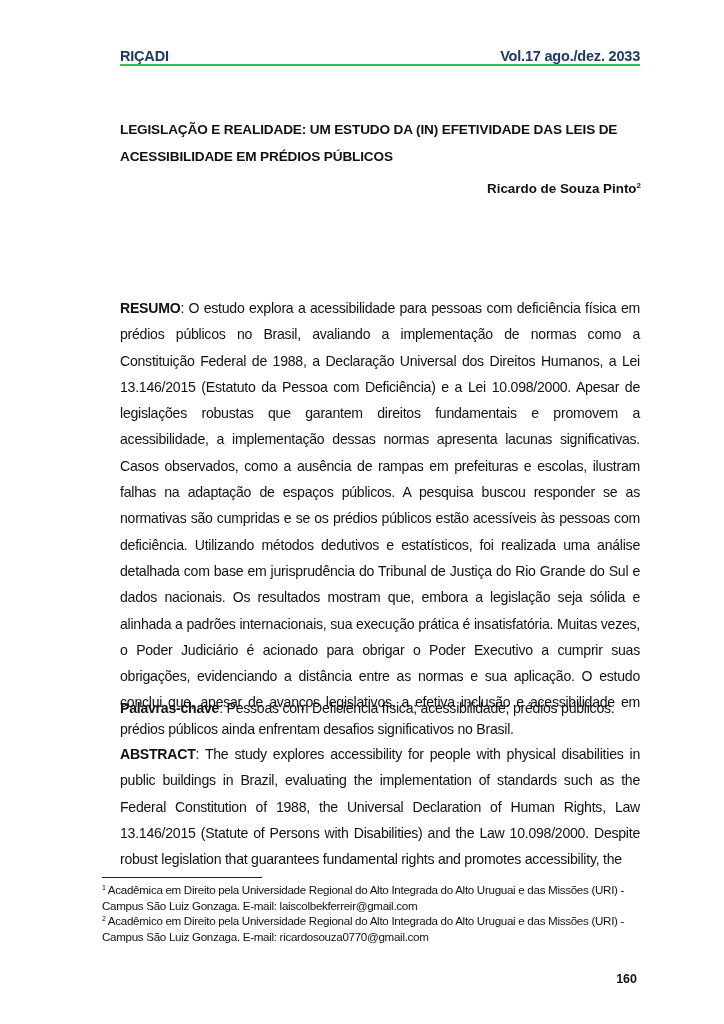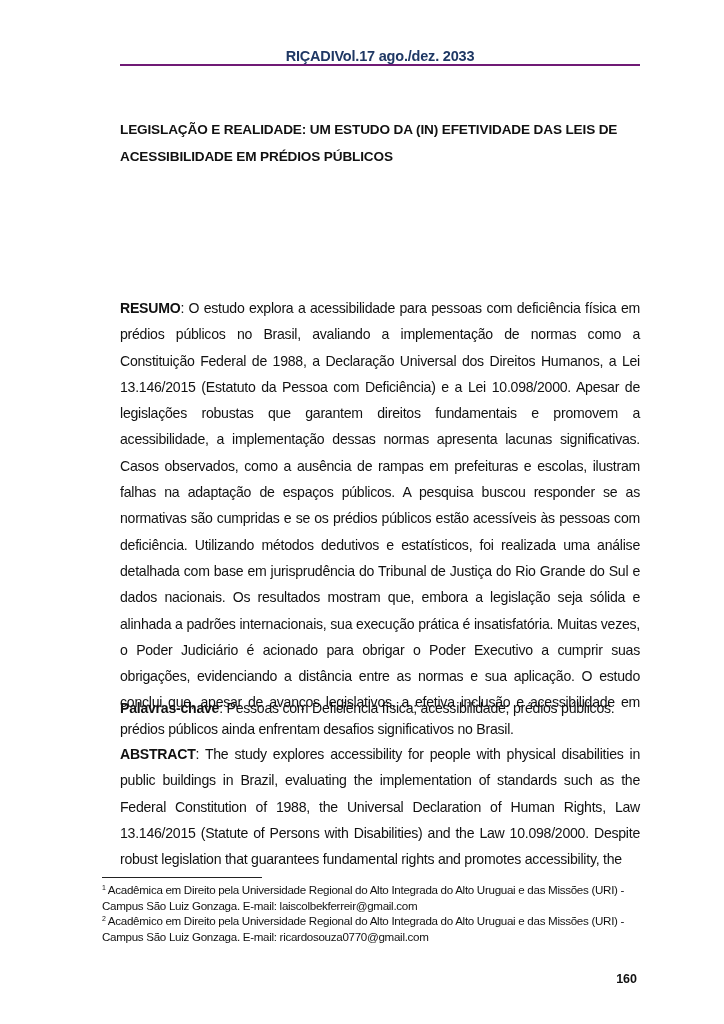--- a/index.html
+++ b/index.html
@@ -1,20 +1,20 @@
 <!DOCTYPE html>
 <html><head>
   <meta charset="utf-8">
   <style>
     html, body { margin: 0; padding: 0; background: #ffffff; }
     body { width: 724px; height: 1024px; position: relative; overflow: hidden;
            font-family: "Liberation Sans", "DejaVu Sans", sans-serif; color: #111; }
     .header { position: absolute; left: 120px; top: 46px; width: 520px; height: 18px;
-              display: flex; justify-content: center; align-items: flex-end;
-              border-bottom: 2px solid #701a75; }
+              display: flex; justify-content: space-between; align-items: flex-end;
+              border-bottom: 2px solid #22c55e; }
     .header span { color: #1f3864; font-weight: bold; font-size: 14.5px; line-height: 16px;
                    text-decoration: none; letter-spacing: -0.2px; }
     .title { position: absolute; left: 120px; top: 116px; width: 520px;
              font-weight: bold; font-size: 13.6px; line-height: 27px; letter-spacing: -0.15px; }
     .authors { position: absolute; right: 83px; top: 176px; text-align: right;
                font-weight: bold; font-size: 13.4px; line-height: 26px; }
     .authors sup { font-size: 8px; vertical-align: 5px; line-height: 0; }
     .para { position: absolute; left: 120px; width: 520px; font-size: 14.1px; line-height: 26.3px;
             text-align: justify; letter-spacing: -0.25px; }
     .para b { font-weight: bold; }
@@ -31,20 +31,21 @@
 <body>
 
 <div class="header">
   <span>RIÇADI</span>
   <span>Vol.17 ago./dez. 2033</span>
 </div>
 
 <div class="title">LEGISLAÇÃO E REALIDADE: UM ESTUDO DA (IN) EFETIVIDADE DAS LEIS DE ACESSIBILIDADE EM PRÉDIOS PÚBLICOS</div>
 
 <div class="authors">
+  <div><span>Ricardo de Souza Pinto</span><sup>2</sup></div>
 </div>
 
 <div class="para resumo"><b>RESUMO</b><span>: O estudo explora a acessibilidade para pessoas com deficiência física em prédios públicos no Brasil, avaliando a implementação de normas como a Constituição Federal de 1988, a Declaração Universal dos Direitos Humanos, a Lei 13.146/2015 (Estatuto da Pessoa com Deficiência) e a Lei 10.098/2000. Apesar de legislações robustas que garantem direitos fundamentais e promovem a acessibilidade, a implementação dessas normas apresenta lacunas significativas. Casos observados, como a ausência de rampas em prefeituras e escolas, ilustram falhas na adaptação de espaços públicos. A pesquisa buscou responder se as normativas são cumpridas e se os prédios públicos estão acessíveis às pessoas com deficiência. Utilizando métodos dedutivos e estatísticos, foi realizada uma análise detalhada com base em jurisprudência do Tribunal de Justiça do Rio Grande do Sul e dados nacionais. Os resultados mostram que, embora a legislação seja sólida e alinhada a padrões internacionais, sua execução prática é insatisfatória. Muitas vezes, o Poder Judiciário é acionado para obrigar o Poder Executivo a cumprir suas obrigações, evidenciando a distância entre as normas e sua aplicação. O estudo conclui que, apesar de avanços legislativos, a efetiva inclusão e acessibilidade em prédios públicos ainda enfrentam desafios significativos no Brasil.</span></div>
 
 <div class="para keywords"><b>Palavras-chave</b><span>: Pessoas com Deficiência física; acessibilidade; prédios públicos.</span></div>
 
 <div class="para abstract"><b>ABSTRACT</b><span>: The study explores accessibility for people with physical disabilities in public buildings in Brazil, evaluating the implementation of standards such as the Federal Constitution of 1988, the Universal Declaration of Human Rights, Law 13.146/2015 (Statute of Persons with Disabilities) and the Law 10.098/2000. Despite robust legislation that guarantees fundamental rights and promotes accessibility, the</span></div>
 
 <div class="fn-rule"></div>
 

